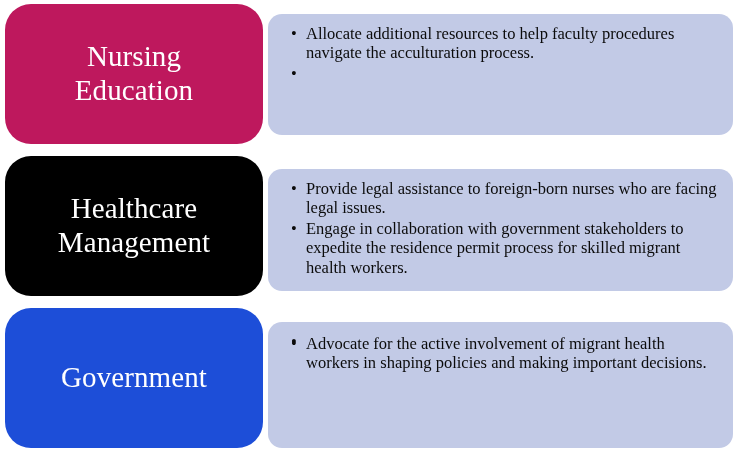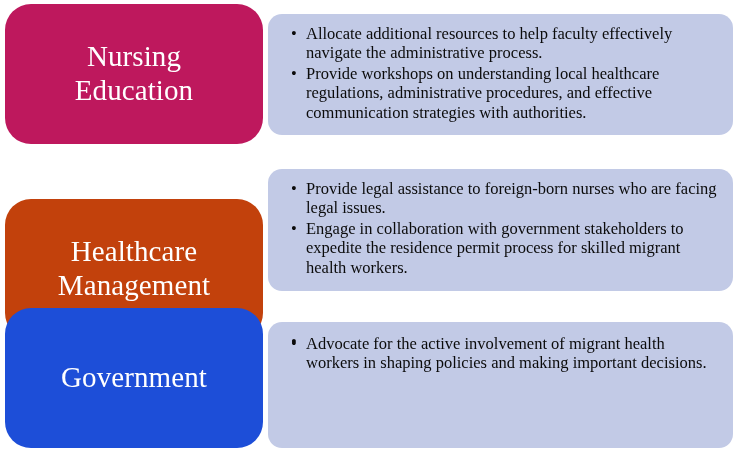--- a/index.html
+++ b/index.html
@@ -110,32 +110,31 @@
 
   <div class="row row-1">
     <div class="label-box" style="background: #be185d;">
       <div class="label-text">Nursing
 Education</div>
     </div>
     <div class="content-box">
       <ul class="bullets">
         <li>
           <span class="dot">•</span>
-          <span>Allocate additional resources to help faculty effectively navigate the administrative process.</span>
+          <span>Allocate additional resources to help faculty procedures navigate the acculturation process.</span>
         </li>
         <li>
           <span class="dot">•</span>
-          <span>Provide workshops on understanding local healthcare regulations, administrative procedures, and effective communication strategies with authorities.</span>
         </li>
       </ul>
     </div>
   </div>
 
   <div class="row row-2">
-    <div class="label-box" style="background: #c2410c; margin-top: 43px;">
+    <div class="label-box" style="background: #000000;">
       <div class="label-text">Healthcare
 Management</div>
     </div>
     <div class="content-box">
       <ul class="bullets">
         <li>
           <span class="dot">•</span>
           <span>Provide legal assistance to foreign-born nurses who are facing legal issues.</span>
         </li>
         <li>

